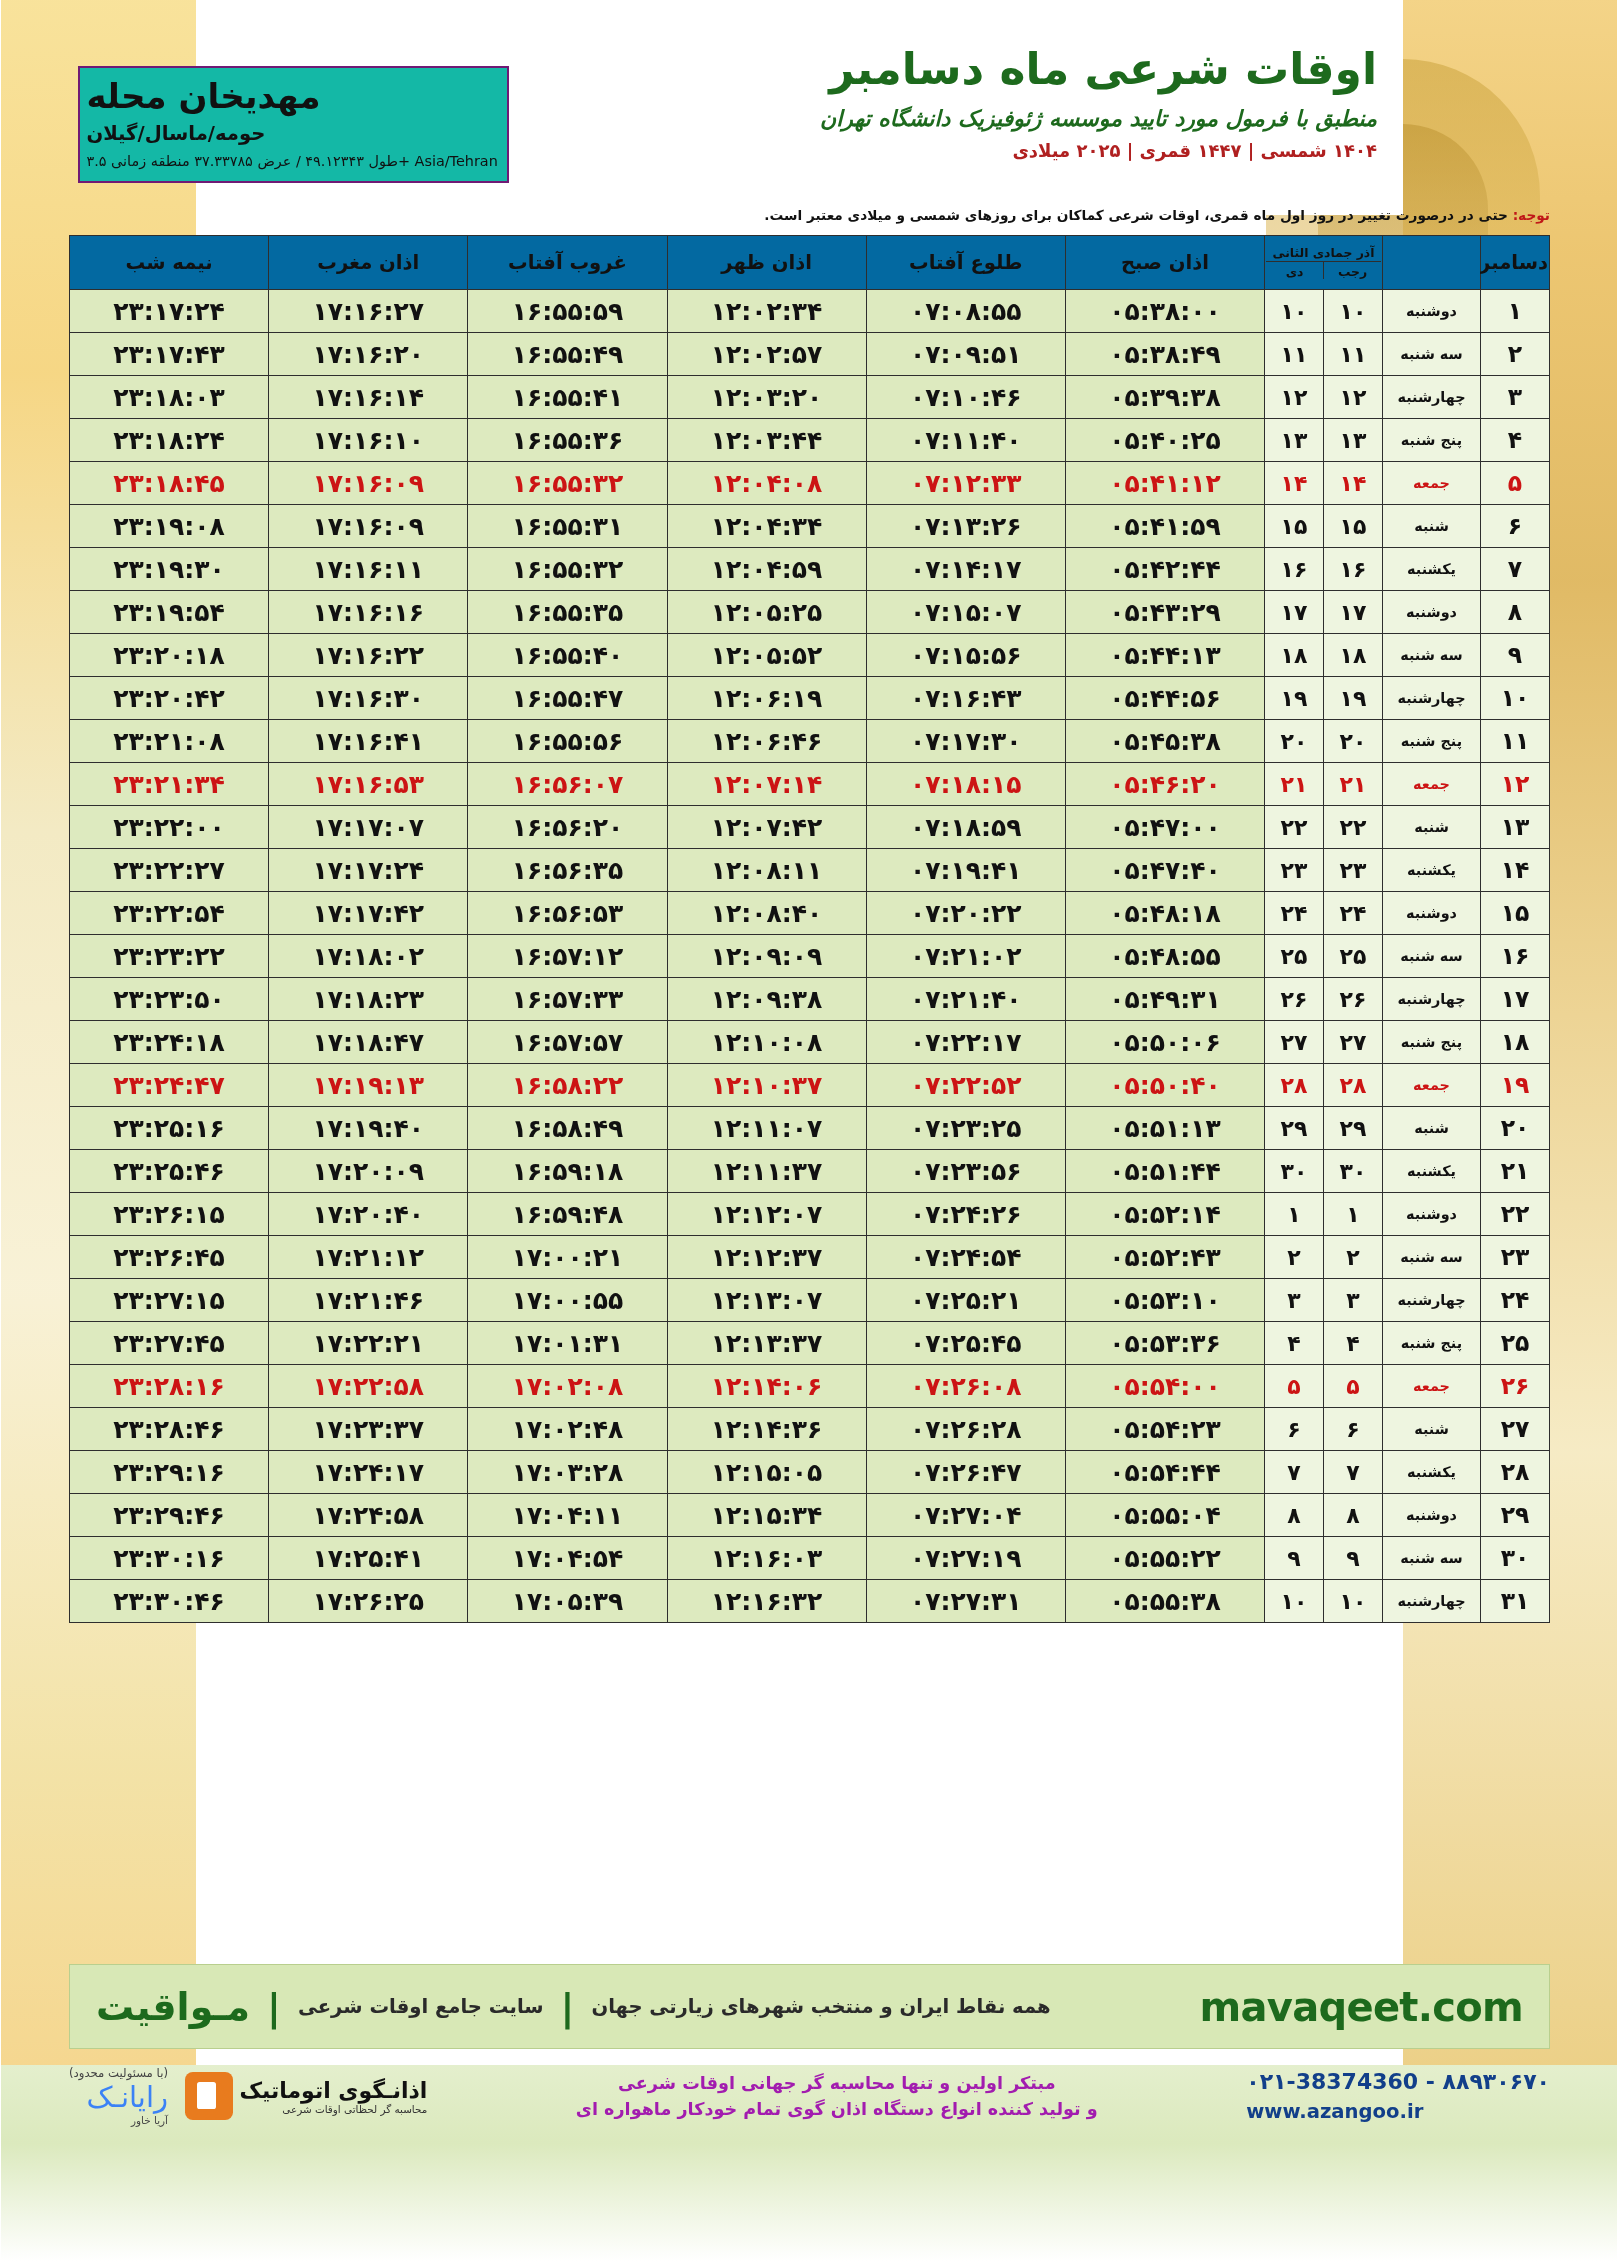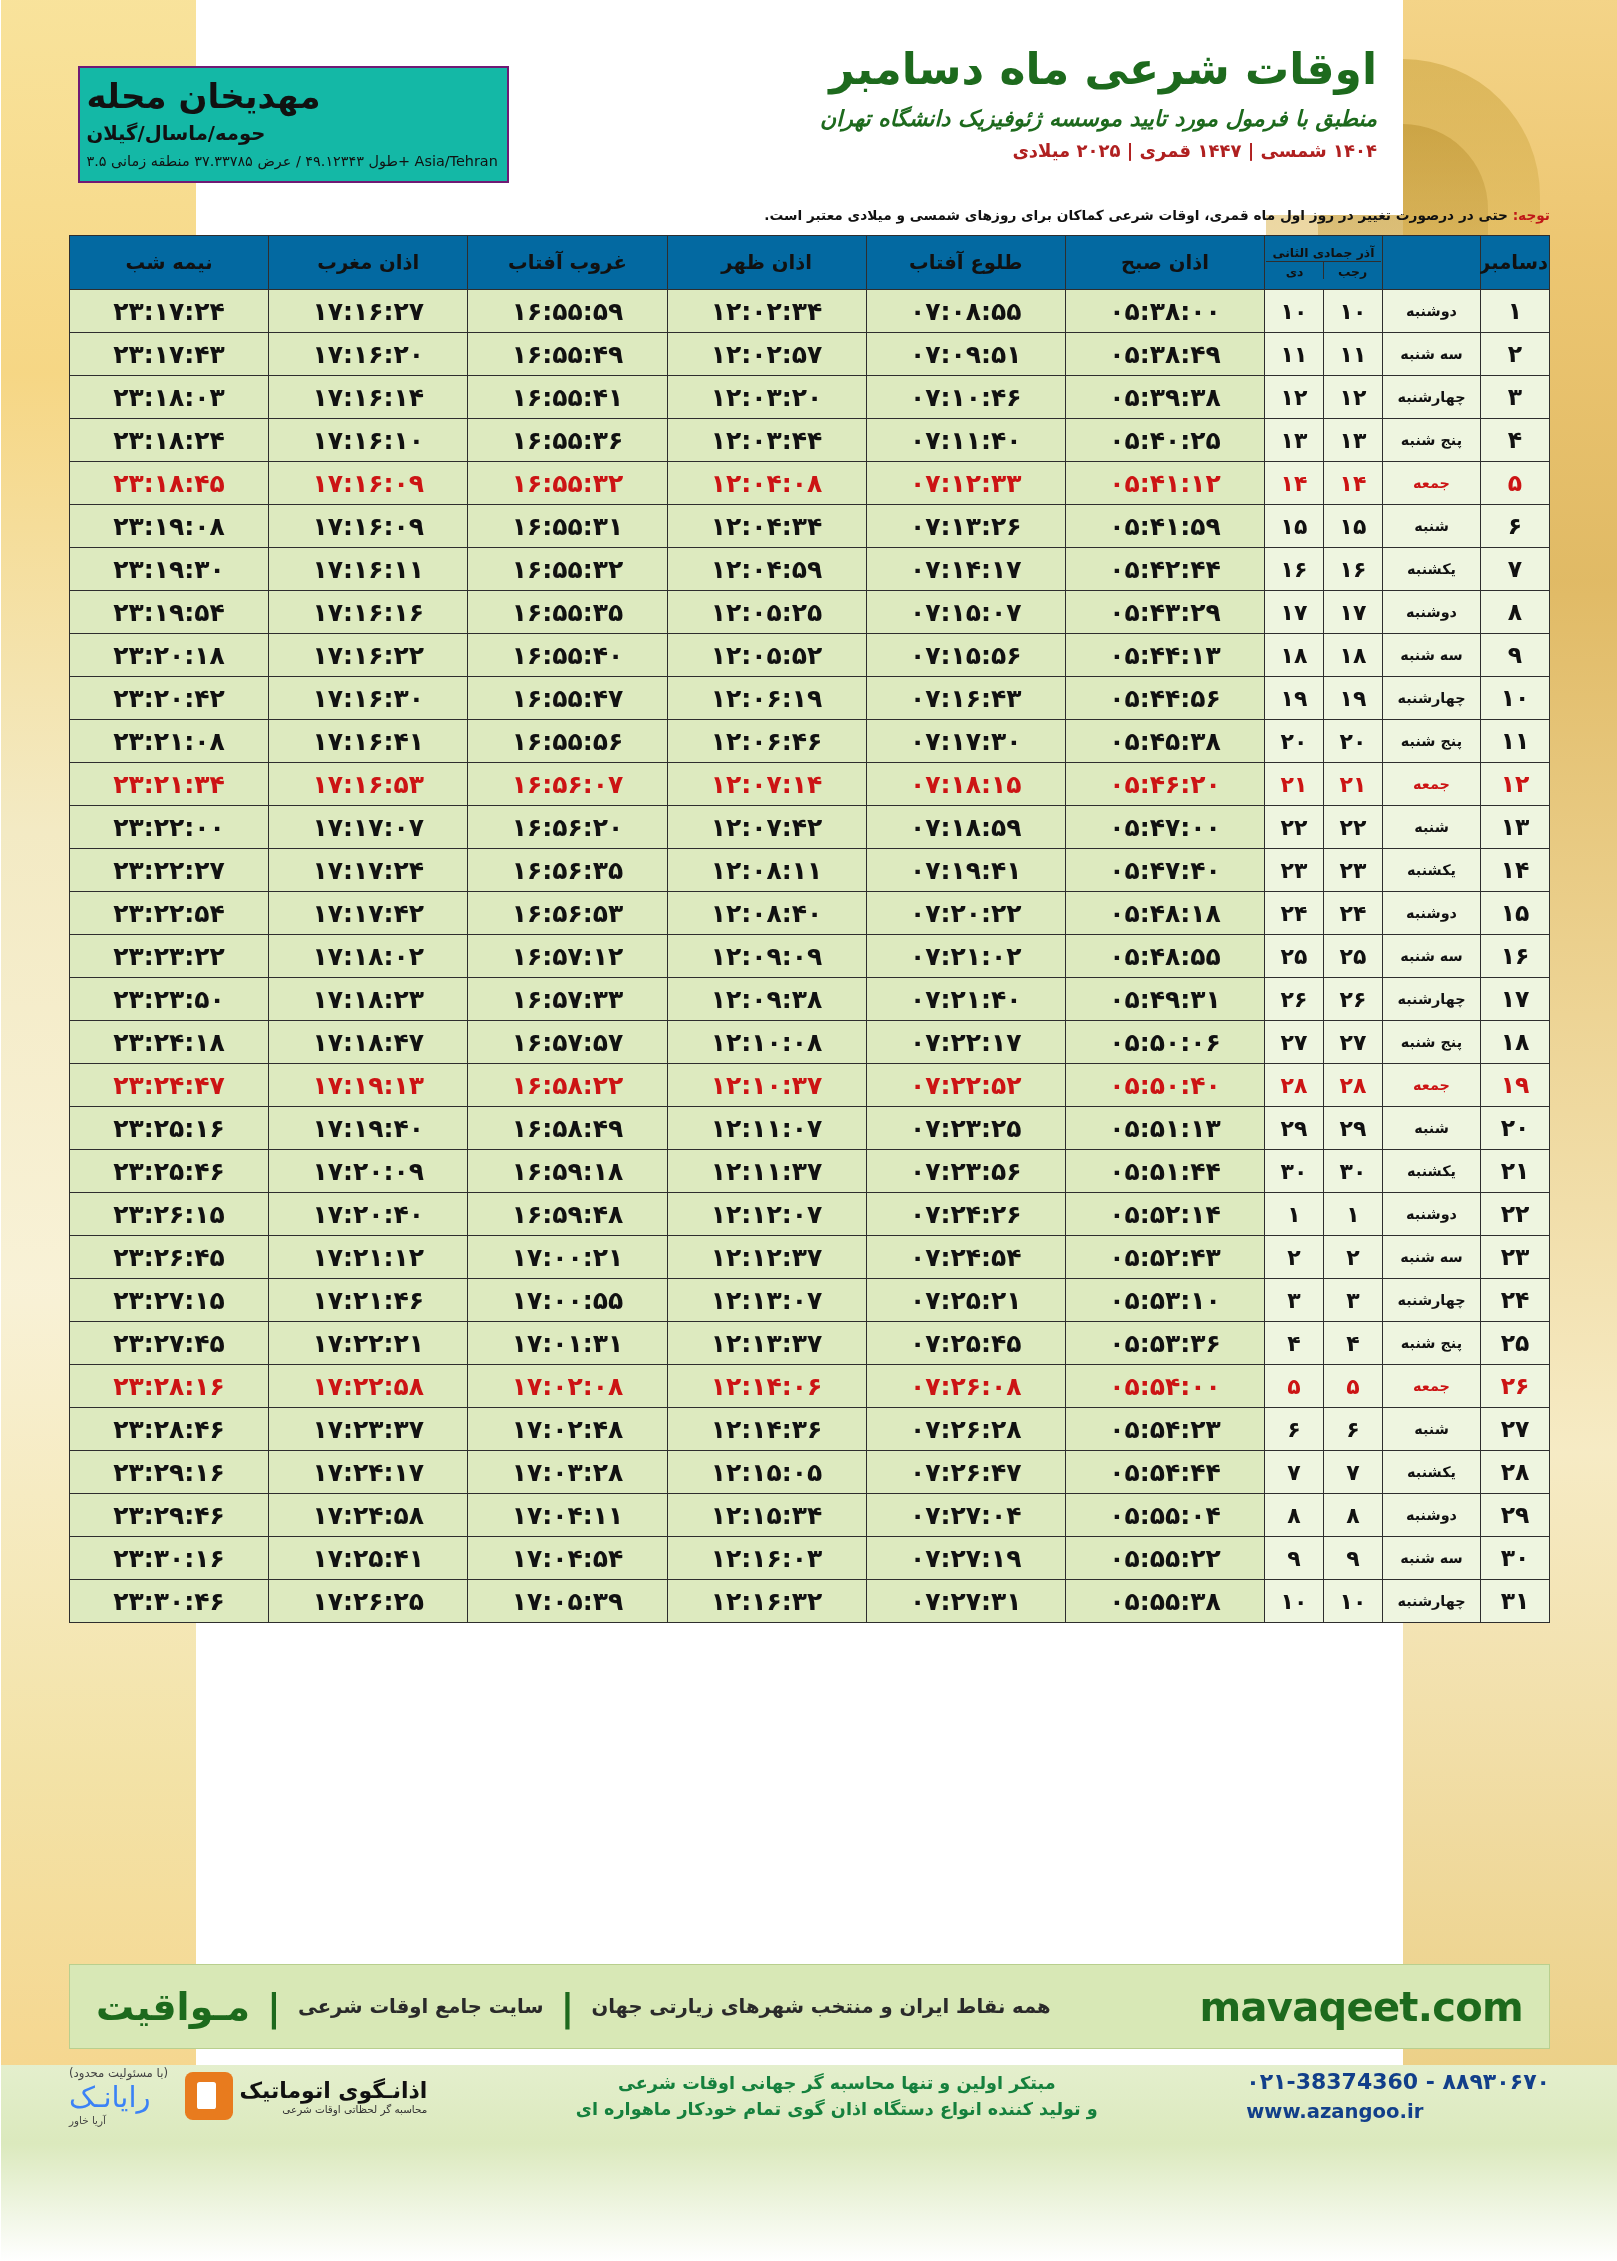--- a/index.html
+++ b/index.html
@@ -104,23 +104,23 @@
   .footer-band{
     background:#d8e8b6;border:1.3px solid #b9cf8e;height:85px;display:flex;align-items:center;
     justify-content:space-between;padding:0 26px;box-sizing:border-box;
   }
   .brand-fa{font-size:38px;font-weight:bold;color:#1d6a1d;}
   .brand-tag{font-size:19.6px;color:#2a2a2a;font-weight:bold;}
   .brand-en{font-size:40px;font-weight:bold;color:#1d6a1d;letter-spacing:-0.7px;}
   .footer-bottom{display:flex;align-items:center;justify-content:space-between;margin-top:17px;}
   .phone{font-size:22px;font-weight:bold;color:#123f8a;direction:ltr;text-align:left;line-height:1.4;}
   .phone .site{font-size:19.6px;}
-  .mid-text{font-size:17.6px;color:#15803d;font-weight:bold;text-align:center;line-height:1.5;}
+  .mid-text{font-size:17.6px;color:#a21caf;font-weight:bold;text-align:center;line-height:1.5;}
   .logos{display:flex;align-items:center;gap:17px;}
-  .logo-rayaneh{text-align:left;}
+  .logo-rayaneh{text-align:right;}
   .logo-rayaneh .r1{font-size:11.7px;color:#444;}
   .logo-rayaneh .r2{font-size:29px;font-weight:normal;color:#3b82f6;}
   .logo-rayaneh .r3{font-size:10.4px;color:#444;}
   .logo-azan{display:flex;align-items:center;gap:6.5px;}
   .logo-azan .sp{
     width:48px;height:48px;border-radius:7.8px;background:#e87b1e;position:relative;
   }
   .logo-azan .sp:after{
     content:"";position:absolute;left:11.7px;top:10.4px;width:19.6px;height:27px;background:#fff;
     border-radius:2.6px;

